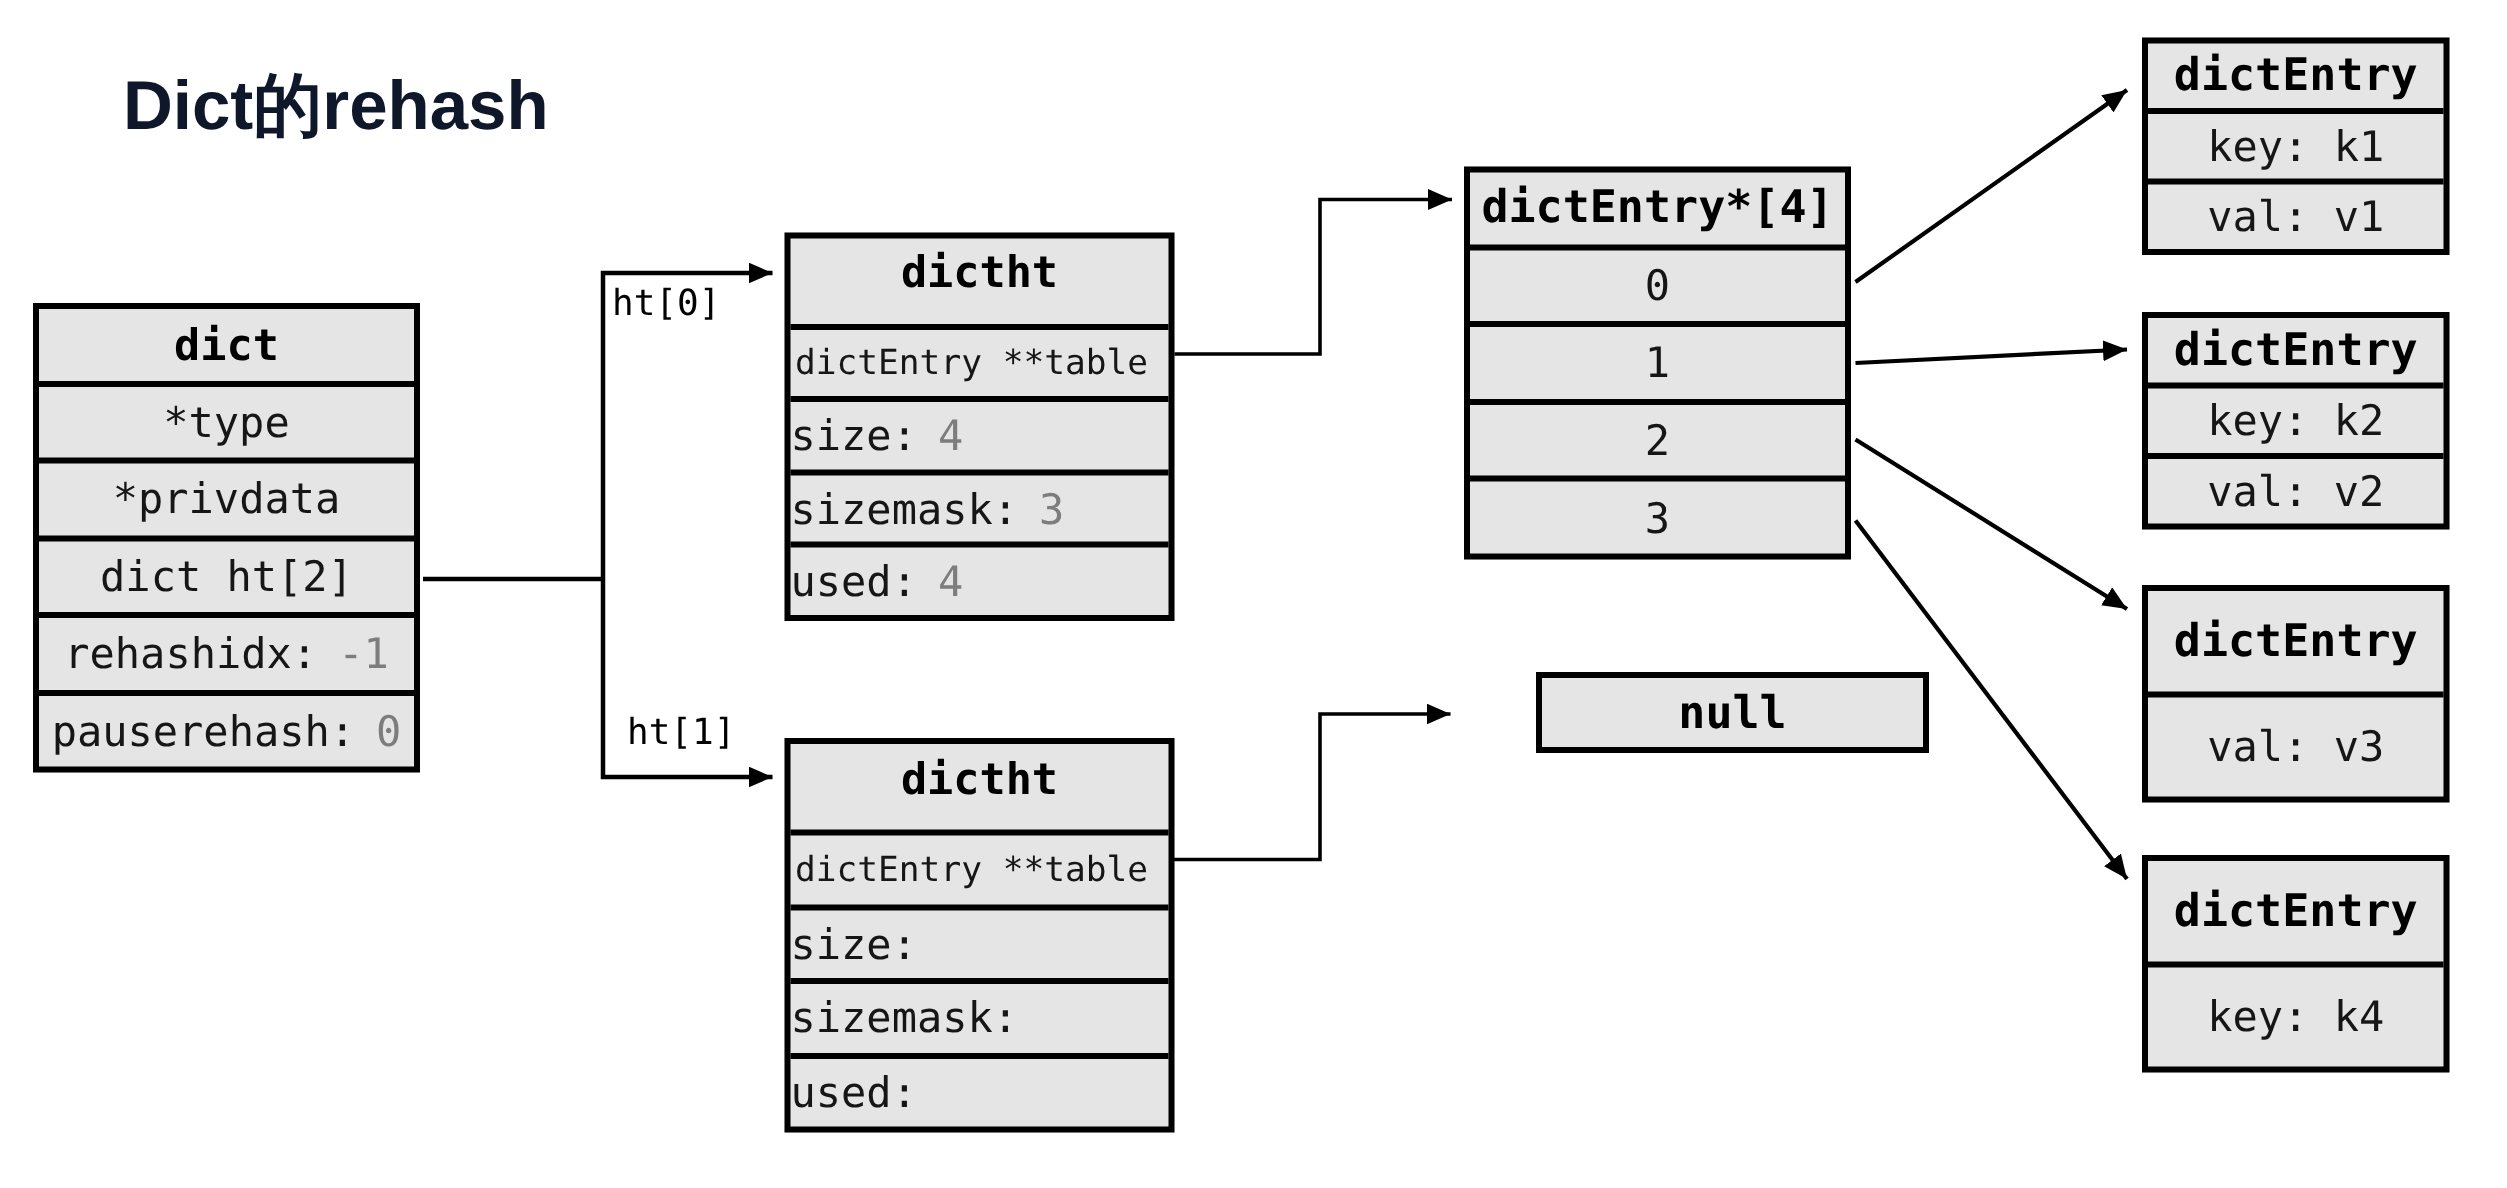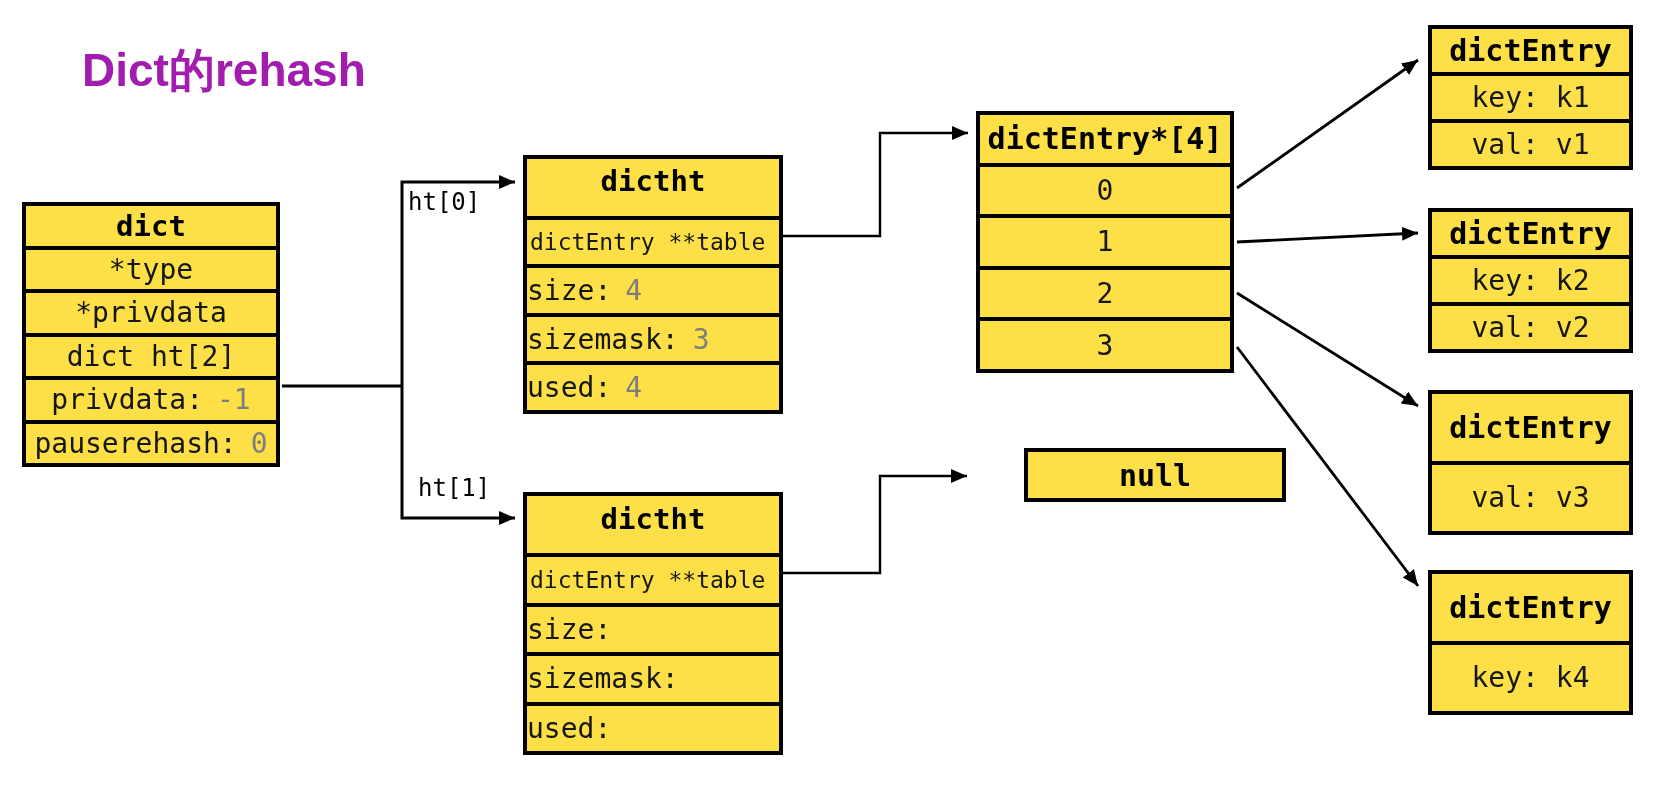--- a/index.html
+++ b/index.html
@@ -1,53 +1,53 @@
 <!DOCTYPE html>
 <html><head>
 <meta charset="utf-8">
 <style>
   html,body{margin:0;padding:0;background:#ffffff;}
   #canvas{position:relative;width:1671px;height:792px;background:#ffffff;overflow:hidden;
           font-family:"DejaVu Sans Mono", monospace;}
   .title{position:absolute;left:82px;top:40px;font-family:"Liberation Sans", sans-serif;
-         font-weight:bold;font-size:46px;color:#a21caf;letter-spacing:0px;}
-  .box{position:absolute;border:4px solid #000;background:#fde047;display:flex;
+         font-weight:bold;font-size:46px;color:#0f172a;letter-spacing:0px;}
+  .box{position:absolute;border:4px solid #000;background:#e5e5e5;display:flex;
        flex-direction:column;box-sizing:border-box;}
   .r{flex:1;display:flex;align-items:center;justify-content:center;gap:14px;
      font-family:"DejaVu Sans Mono", monospace;font-size:28px;color:#161616;white-space:pre;}
   .r + .r{border-top:4px solid #000;}
   .hd{font-weight:bold;font-size:29px;color:#000;}
   .hd.big{font-size:30px;}
   .tbl{justify-content:flex-start;padding-left:3px;font-size:23px;margin-top:12px;}
   .ind{justify-content:flex-start;}
   .v{color:#7d7d7d;}
   .v:empty{display:none;}
   .branch-label{position:absolute;font-size:24px;color:#000000;white-space:pre;}
   svg.wires{position:absolute;left:0;top:0;pointer-events:none;}
 </style>
 </head>
 <body>
 
 <div id="canvas">
 
   <div class="title">Dict的rehash</div>
 
-  <div class="box" style="left:22px;top:202px;width:258px;height:265px;">
+  <div class="box" style="left:22px;top:202px;width:258px;height:313px;">
     <div class="r hd">dict</div>
     <div class="r">
       <span>*type</span>
     </div>
     <div class="r">
       <span>*privdata</span>
     </div>
     <div class="r">
       <span>dict ht[2]</span>
     </div>
     <div class="r">
-      <span>privdata:</span><span class="v">-1</span>
+      <span>rehashidx:</span><span class="v">-1</span>
     </div>
     <div class="r">
       <span>pauserehash:</span><span class="v">0</span>
     </div>
   </div>
 
   <div class="box" style="left:523px;top:155px;width:260px;height:259px;">
     <div class="r hd">dictht</div>
     <div class="r tbl">dictEntry **table</div>
     <div class="r ind">

